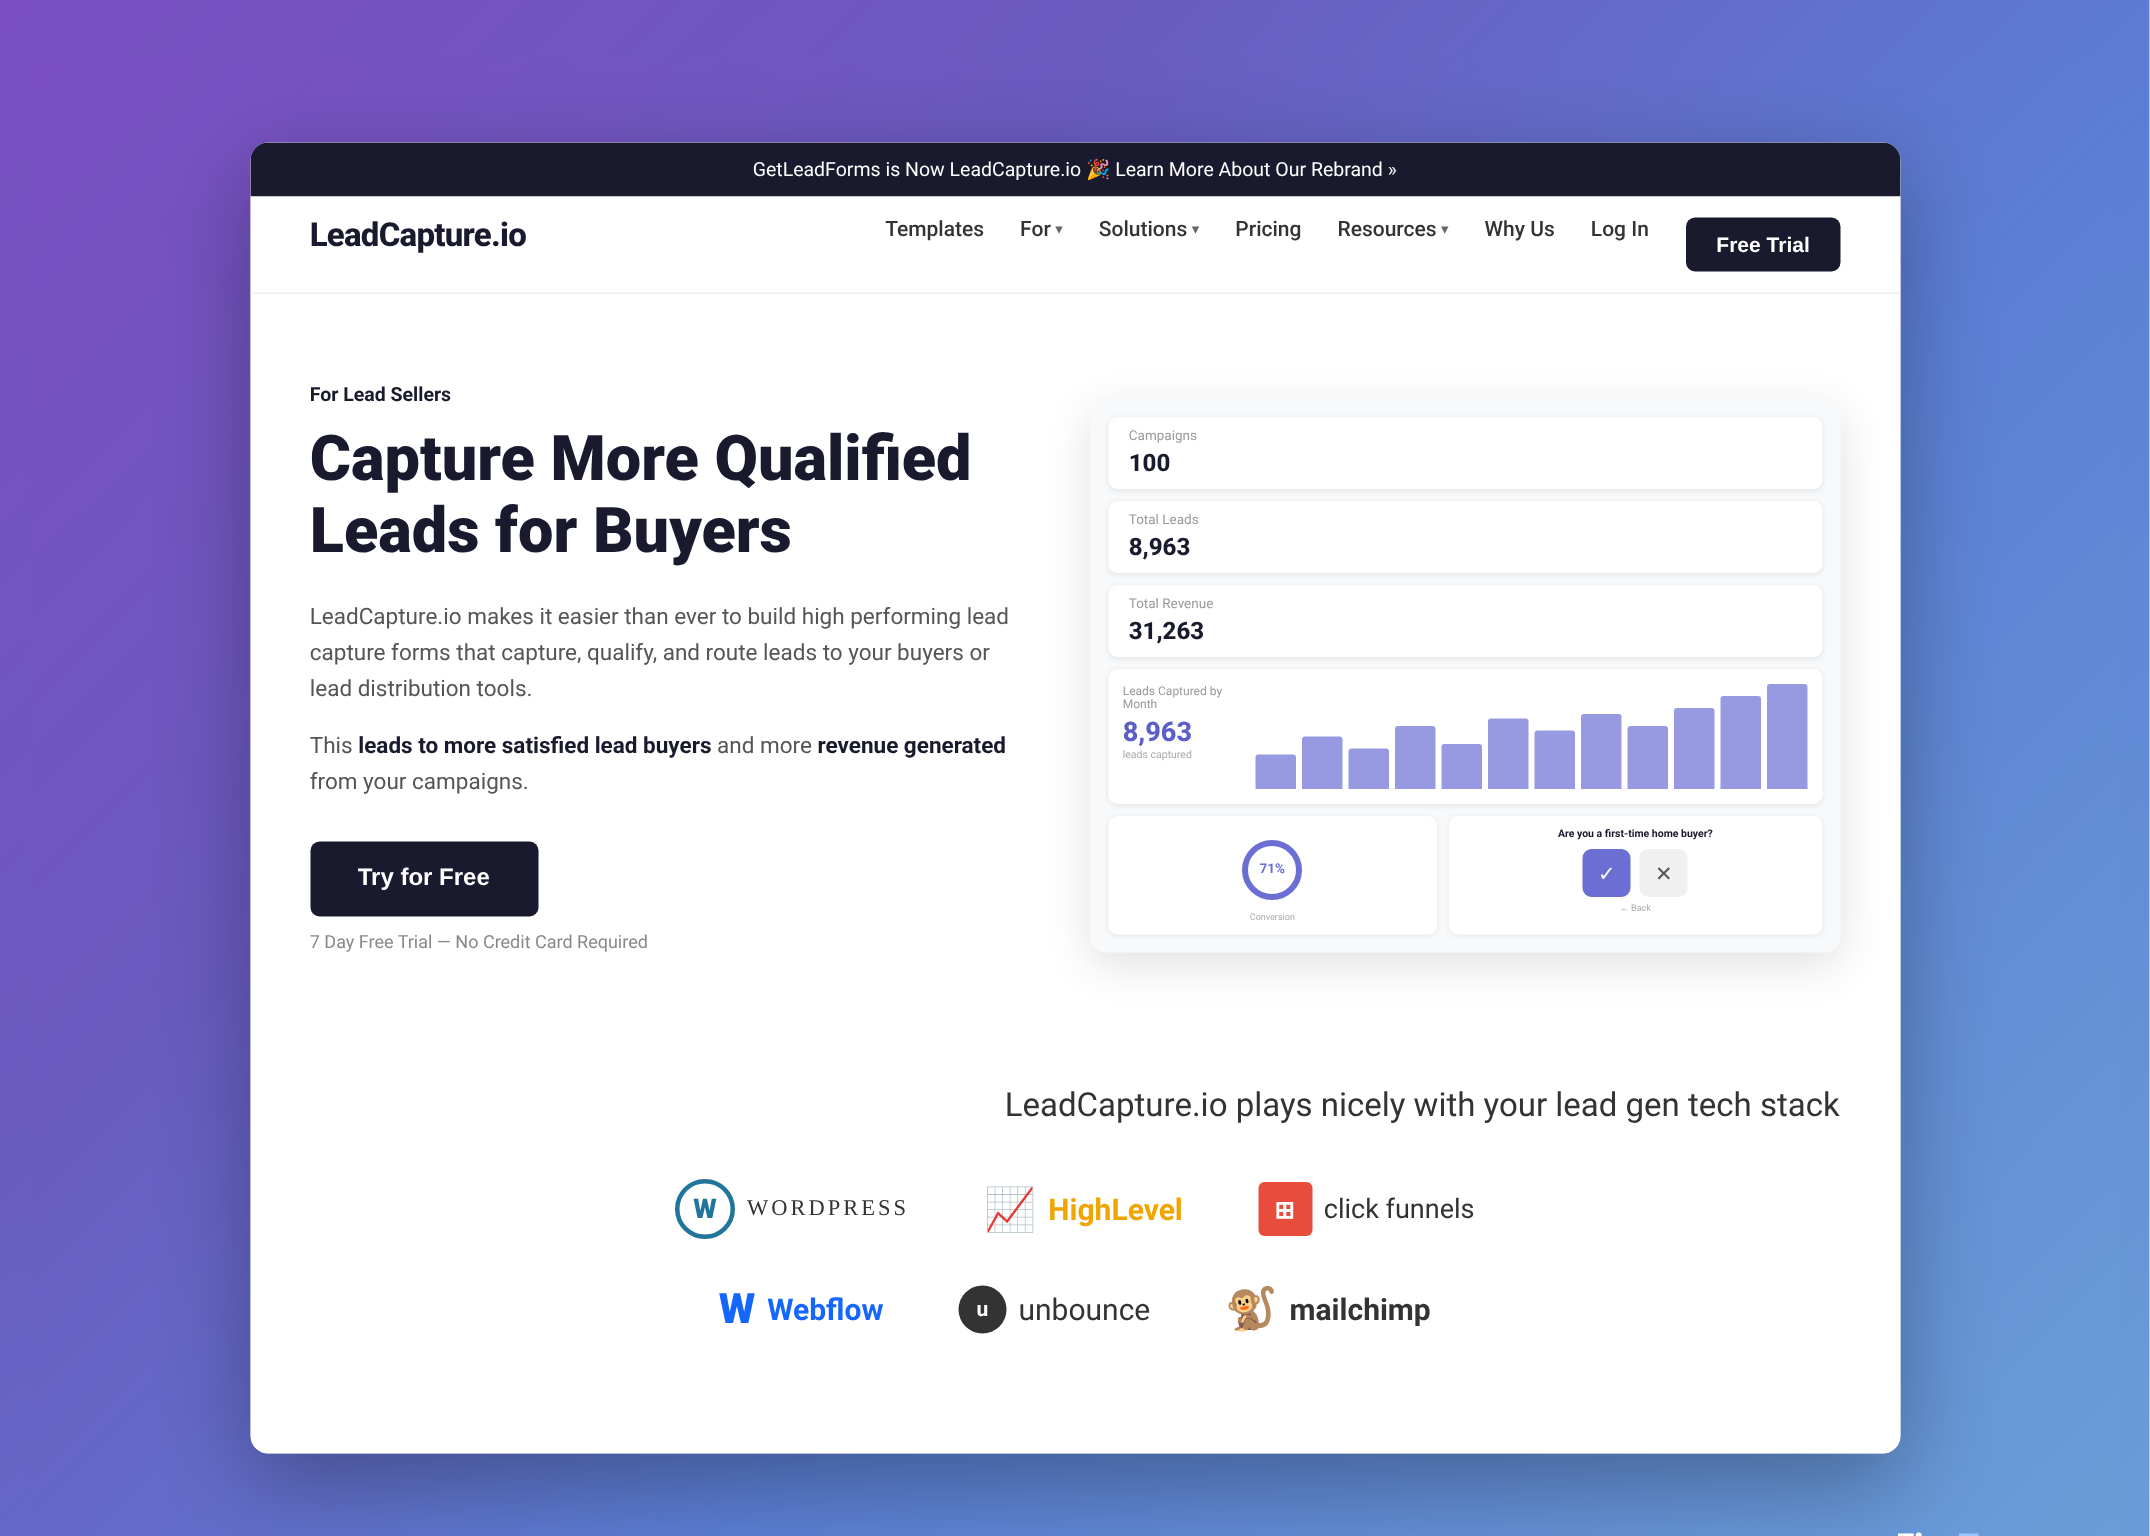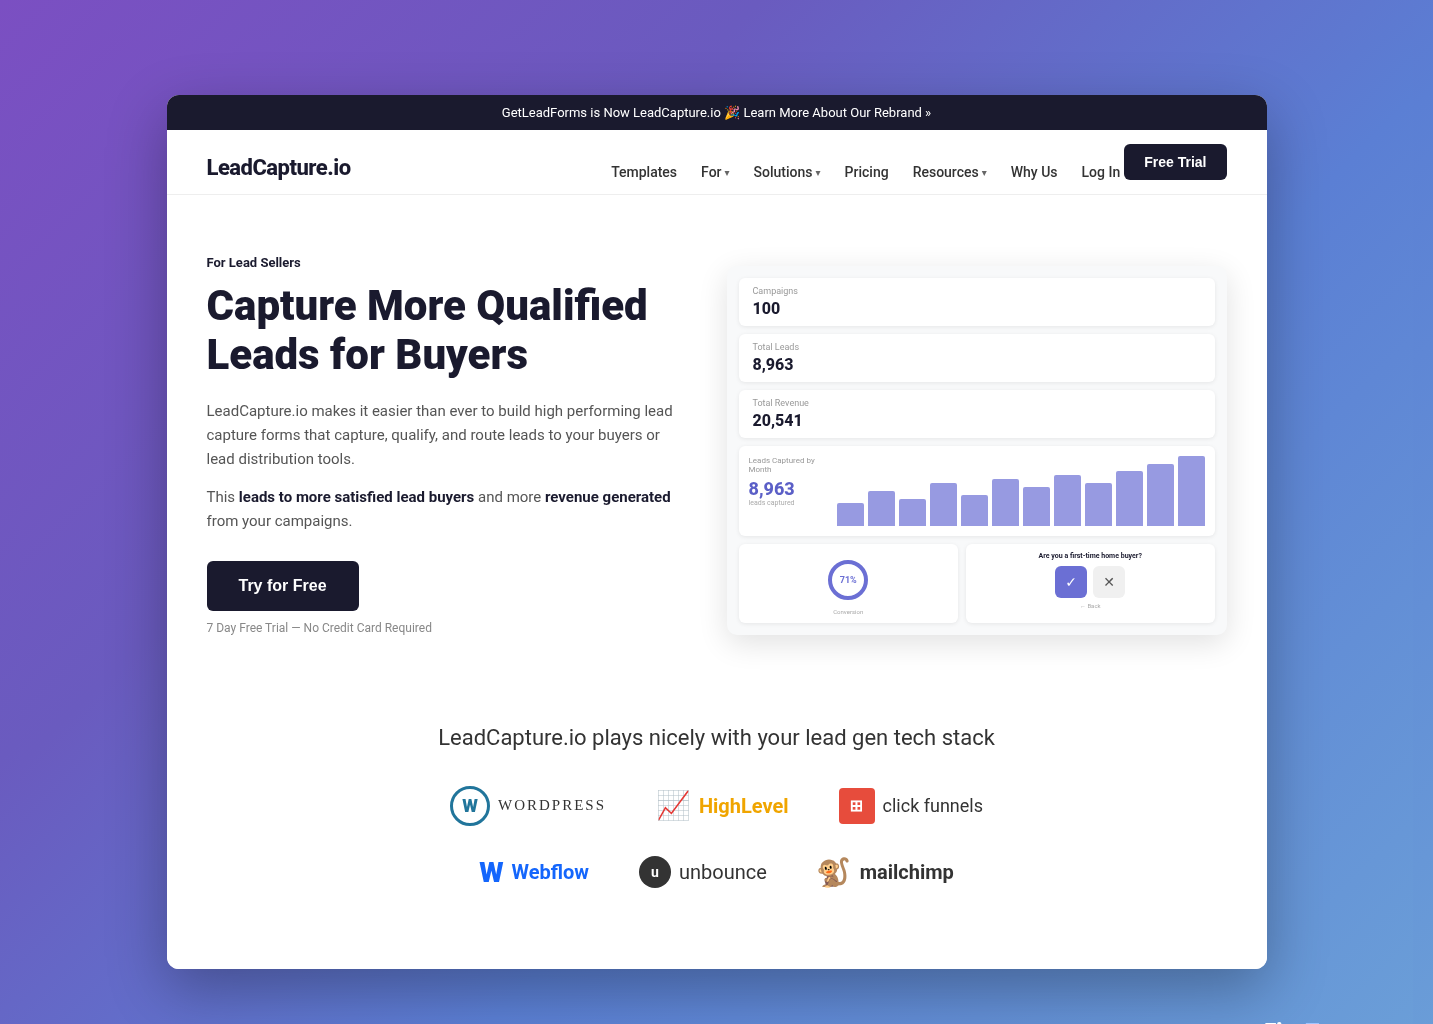--- a/index.html
+++ b/index.html
@@ -23,21 +23,21 @@
     .top-banner {
       background: #1a1a2e;
       color: #fff;
       text-align: center;
       padding: 10px 20px;
       font-size: 13px;
     }
     
     .navbar {
       display: flex;
-      align-items: flex-end;
+      align-items: flex-start;
       padding: 14px 40px;
       border-bottom: 1px solid #eee;
       background: #fff;
     }
     .logo {
       font-size: 22px;
       font-weight: 800;
       color: #1a1a2e;
       margin-right: auto;
       letter-spacing: -0.5px;
@@ -59,21 +59,21 @@
       gap: 3px;
     }
     .nav-links a .chevron {
       font-size: 10px;
       color: #666;
     }
     .nav-login {
       font-size: 14px;
       color: #333;
       font-weight: 500;
-      margin-right: 4px;
+      margin-right: 25px;
       cursor: pointer;
       text-decoration: none;
     }
     .btn-free-trial {
       background: #1a1a2e;
       color: #fff;
       border: none;
       padding: 10px 20px;
       border-radius: 6px;
       font-size: 14px;
@@ -222,21 +222,21 @@
       padding: 8px;
       box-shadow: 0 1px 4px rgba(0,0,0,0.08);
     }
     .dash-mini-left {
       flex: 0.8;
     }
     
     .integrations {
       background: #fff;
       padding: 40px 40px 50px;
-      text-align: center;
+      text-align: right;
     }
     .integrations-title {
       font-size: 22px;
       color: #333;
       margin-bottom: 36px;
       font-weight: 400;
     }
     .logos-row {
       display: flex;
       align-items: center;
@@ -360,21 +360,21 @@
             <div class="dash-stat">
               <div class="dash-stat-label">Campaigns</div>
               <div class="dash-stat-value">100</div>
             </div>
             <div class="dash-stat">
               <div class="dash-stat-label">Total Leads</div>
               <div class="dash-stat-value">8,963</div>
             </div>
             <div class="dash-stat">
               <div class="dash-stat-label">Total Revenue</div>
-              <div class="dash-stat-value">20,541</div>
+              <div class="dash-stat-value">31,263</div>
             </div>
           </div>
 
           <div class="dash-chart">
             <div class="dash-chart-left">
               <div class="dash-chart-title">Leads Captured by Month</div>
               <div class="dash-chart-value">8,963</div>
               <div class="dash-chart-sub">leads captured</div>
             </div>
             <div class="bars-area">

